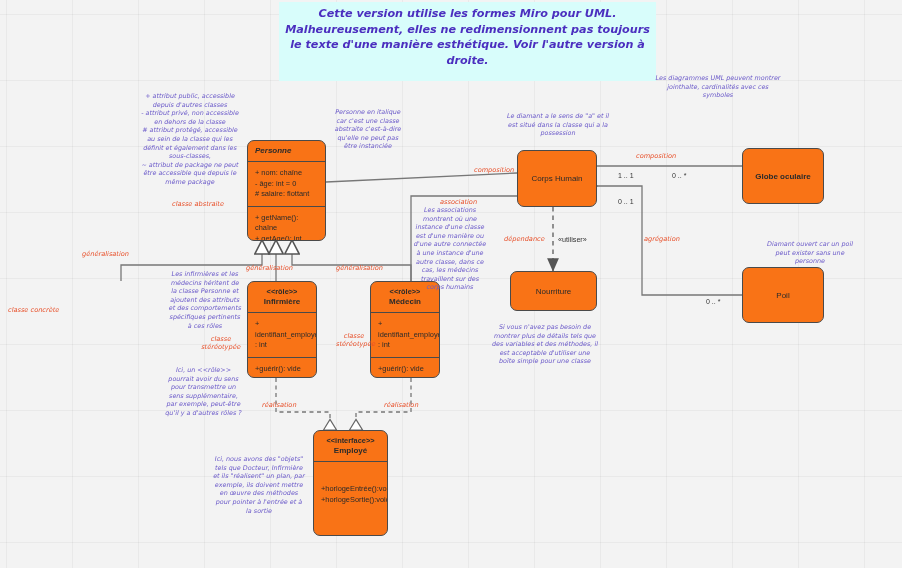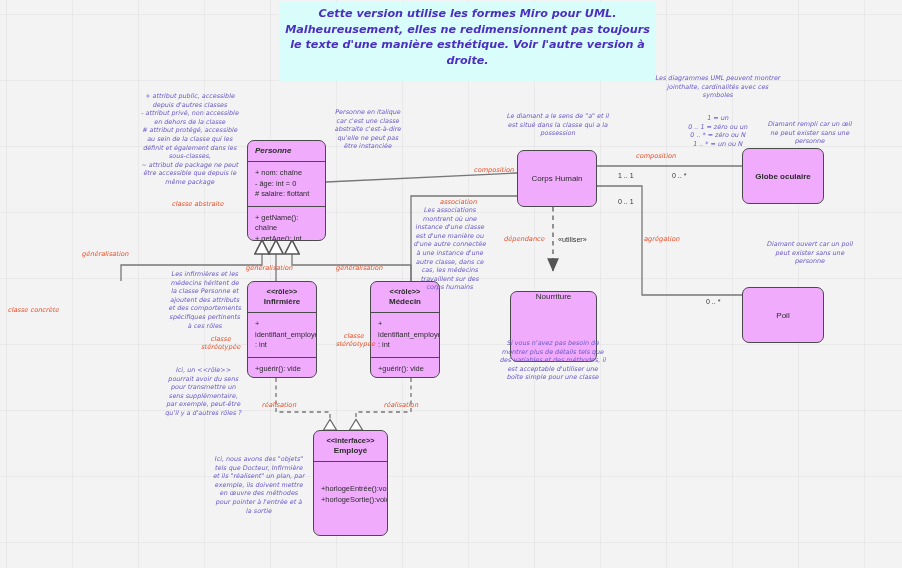--- a/index.html
+++ b/index.html
@@ -40,21 +40,21 @@
     font-style: italic;
     font-weight: bold;
     font-size: 11.2px;
     line-height: 15.5px;
     text-align: center;
     padding: 4px 4px 13px 4px;
   }
   
   .uml {
     position: absolute;
-    background: #f0abfc;
+    background: #f97316;
     border: 1.6px solid #4a4a4a;
     border-radius: 7px;
     color: #2b2b2b;
     font-size: 7.6px;
     overflow: hidden;
   }
   .uml .hdr {
     text-align: center;
     font-weight: bold;
     padding: 5px 3px 5px 3px;
@@ -201,25 +201,25 @@
   </div>
 
   <div class="uml" style="left:517px; top:150px; width:80px; height:57px; display:flex; align-items:center; justify-content:center;">
     <span style="font-size:8px;">Corps Humain</span>
   </div>
 
   <div class="uml" style="left:742px; top:148px; width:82px; height:56px; display:flex; align-items:center; justify-content:center;font-weight:bold;">
     <span style="font-size:8px;">Globe oculaire</span>
   </div>
 
-  <div class="uml" style="left:510px; top:271px; width:87px; height:71px; display:flex; align-items:flex-start; justify-content:center;margin-top:20px;">
+  <div class="uml" style="left:510px; top:271px; width:87px; height:40px; display:flex; align-items:center; justify-content:center;">
     <span style="font-size:8px;">Nourriture</span>
   </div>
 
-  <div class="uml" style="left:742px; top:267px; width:82px; height:56px; display:flex; align-items:center; justify-content:center;margin-top:20px;">
+  <div class="uml" style="left:742px; top:267px; width:82px; height:56px; display:flex; align-items:center; justify-content:center;">
     <span style="font-size:8px;">Poil</span>
   </div>
 
   <div class="lbl" style="left:474px; top:166px;">composition</div>
   <div class="lbl" style="left:636px; top:152px;">composition</div>
   <div class="lbl" style="left:440px; top:198px;">association</div>
   <div class="lbl" style="left:504px; top:235px;">dépendance</div>
   <div class="lbl" style="left:644px; top:235px;">agrégation</div>
   <div class="lbl" style="left:82px; top:250px;">généralisation</div>
   <div class="lbl" style="left:246px; top:264px;">généralisation</div>
@@ -247,29 +247,22 @@
 
 
   <div class="note" style="left:168px; top:270px; width:74px;">Les infirmières et les médecins héritent de la classe Personne et ajoutent des attributs et des comportements spécifiques pertinents à ces rôles</div>
 
   <div class="note" style="left:165px; top:366px; width:77px;">Ici, un &lt;&lt;rôle&gt;&gt; pourrait avoir du sens pour transmettre un sens supplémentaire, par exemple, peut-être qu'il y a d'autres rôles ?</div>
 
   <div class="note" style="left:213px; top:455px; width:92px;">Ici, nous avons des "objets" tels que Docteur, Infirmière et ils "réalisent" un plan, par exemple, ils doivent mettre en œuvre des méthodes pour pointer à l'entrée et à la sortie</div>
 
   <div class="note" style="left:412px; top:206px; width:76px;">Les associations montrent où une instance d'une classe est d'une manière ou d'une autre connectée à une instance d'une autre classe, dans ce cas, les médecins travaillent sur des corps humains</div>
 
-  <div class="note" style="left:492px; top:339px; width:106px;margin-left:8px;">Si vous n'avez pas besoin de montrer plus de détails tels que des variables et des méthodes, il est acceptable d'utiliser une boîte simple pour une classe</div>
+  <div class="note" style="left:492px; top:323px; width:106px;">Si vous n'avez pas besoin de montrer plus de détails tels que des variables et des méthodes, il est acceptable d'utiliser une boîte simple pour une classe</div>
 
   <div class="note" style="left:652px; top:74px; width:132px;">Les diagrammes UML peuvent montrer jointhalte, cardinalités avec ces symboles</div>
 
-  <div class="note" style="left:664px; top:114px; width:108px;">
-    <span style="display:block;">1 = un</span>
-    <span style="display:block;">0 .. 1 = zéro ou un</span>
-    <span style="display:block;">0 .. * = zéro ou N</span>
-    <span style="display:block;">1 .. * = un ou N</span>
-  </div>
-
-  <div class="note" style="left:766px; top:120px; width:88px;">Diamant rempli car un œil ne peut exister sans une personne</div>
+
 
   <div class="note" style="left:506px; top:112px; width:104px;">Le diamant a le sens de "a" et il est situé dans la classe qui a la possession</div>
 
   <div class="note" style="left:766px; top:240px; width:88px;">Diamant ouvert car un poil peut exister sans une personne</div>
 </div>
 
 </body></html>

